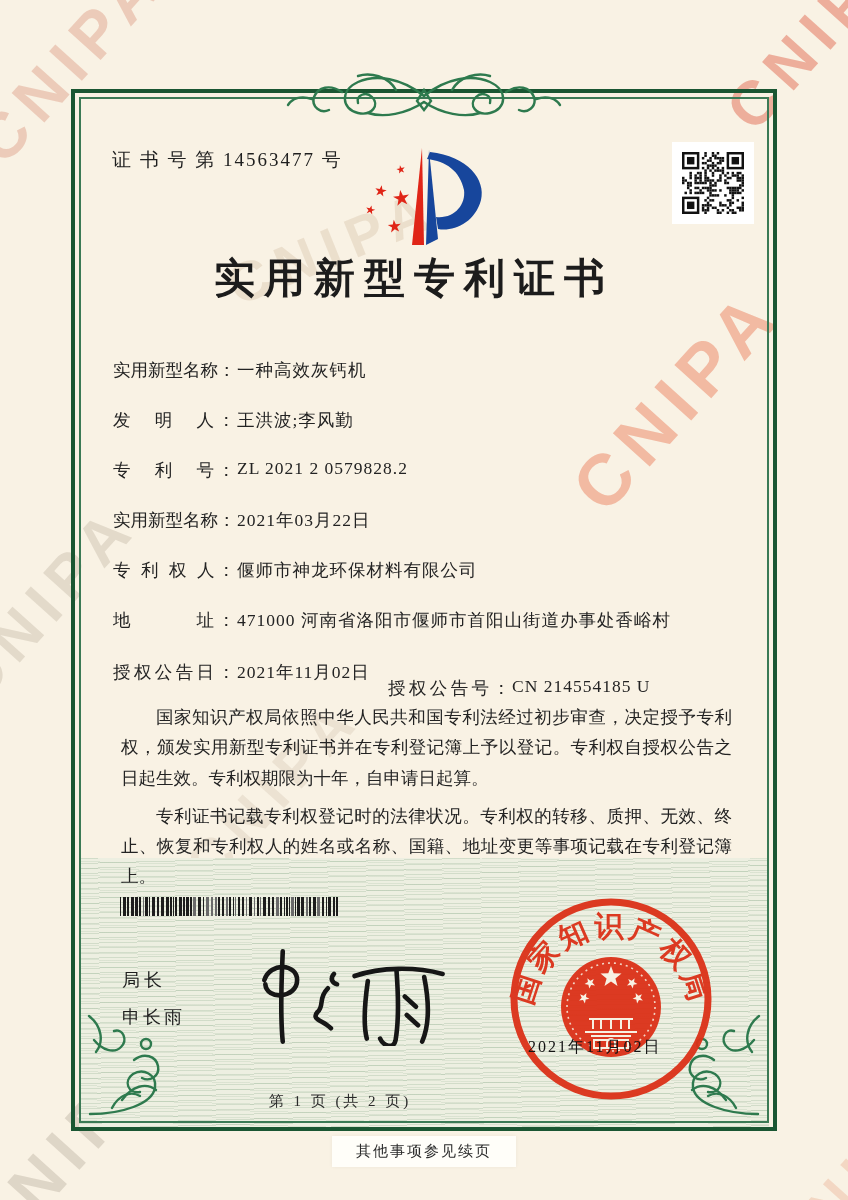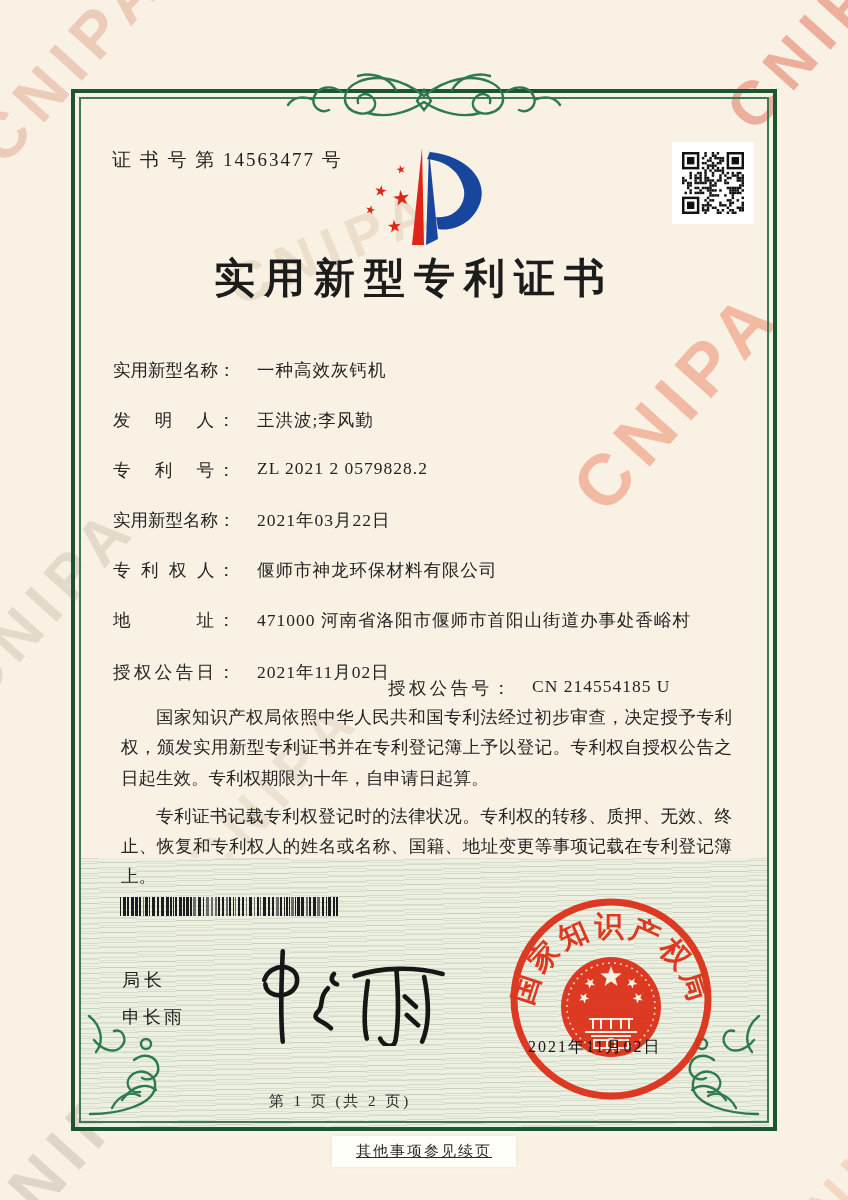--- a/index.html
+++ b/index.html
@@ -37,39 +37,39 @@
   .cert-no{position:absolute;left:112px;top:147px;z-index:2;font-size:19px;letter-spacing:2px;color:#1f1f1f;}
   .logo{position:absolute;left:360px;top:146px;width:130px;height:104px;z-index:2;}
   .logo .star{position:absolute;color:#e02517;line-height:1;}
   .qr-box{position:absolute;left:672px;top:142px;width:82px;height:82px;background:#ffffff;z-index:2;
     display:flex;align-items:center;justify-content:center;}
   .title{position:absolute;left:0;top:251px;width:828px;text-align:center;z-index:2;
     font-size:41px;font-weight:700;letter-spacing:9px;color:#1c1c1c;}
   
   .frow{position:absolute;left:113px;z-index:2;font-size:17.5px;color:#232323;white-space:nowrap;}
   .flabel{display:inline-block;width:122px;text-align:justify;text-align-last:justify;vertical-align:top;}
-  .fvalue{display:inline-block;margin-left:22px;letter-spacing:1px;}
+  .fvalue{display:inline-block;margin-left:2px;letter-spacing:1px;}
   .fpair2{position:absolute;left:275px;top:16px;}
   
   .body-text{position:absolute;left:113px;top:694px;width:627px;z-index:2;
     font-size:17.5px;line-height:1.73;text-align:justify;color:#232323;}
   .body-text p{margin:8px;text-indent:2em;}
   
   .barcode{position:absolute;left:120px;top:897px;width:222px;height:19px;z-index:2;}
   .sig-title{position:absolute;left:122px;top:968px;z-index:2;font-size:18px;letter-spacing:4px;color:#1d1d1d;}
   .sig-name{position:absolute;left:122px;top:1005px;z-index:2;font-size:18px;letter-spacing:3px;color:#1d1d1d;}
   .sig-script{position:absolute;left:252px;top:946px;width:205px;height:100px;z-index:2;}
   .sig-script path{fill:none;stroke:#161616;stroke-width:4.5;stroke-linecap:round;stroke-linejoin:round;}
   .seal{position:absolute;left:505px;top:893px;width:212px;height:212px;z-index:3;opacity:.95;}
   .seal-date{position:absolute;left:528px;top:1037px;z-index:4;font-size:16px;letter-spacing:2px;color:#141414;}
   .page-info{position:absolute;left:0;top:1092px;width:680px;text-align:center;z-index:2;
     font-size:15px;letter-spacing:3px;color:#2a2a2a;}
   .note-box{position:absolute;left:424px;top:1136px;transform:translateX(-50%);z-index:2;
     background:#fffef9;padding:6px 24px;font-size:15px;letter-spacing:2px;color:#2a2a2a;
-    box-shadow:0 0 4px rgba(0,0,0,0.05);text-decoration:underline;}
+    box-shadow:0 0 4px rgba(0,0,0,0.05);}
 </style>
 </head>
 <body>
 
 <div class="page">
 
   <div class="wm" style="left:-40px;top:128px;font-size:64px;color:rgba(220,150,126,0.42);">CNIPA</div>
   <div class="wm" style="left:218px;top:258px;font-size:56px;color:rgba(212,192,166,0.38);transform:rotate(-22deg);">CNIPA</div>
   <div class="wm" style="left:712px;top:96px;font-size:62px;color:rgba(224,100,75,0.48);">CNIPA</div>
   <div class="wm" style="left:556px;top:472px;font-size:72px;color:rgba(236,130,95,0.50);">CNIPA</div>

